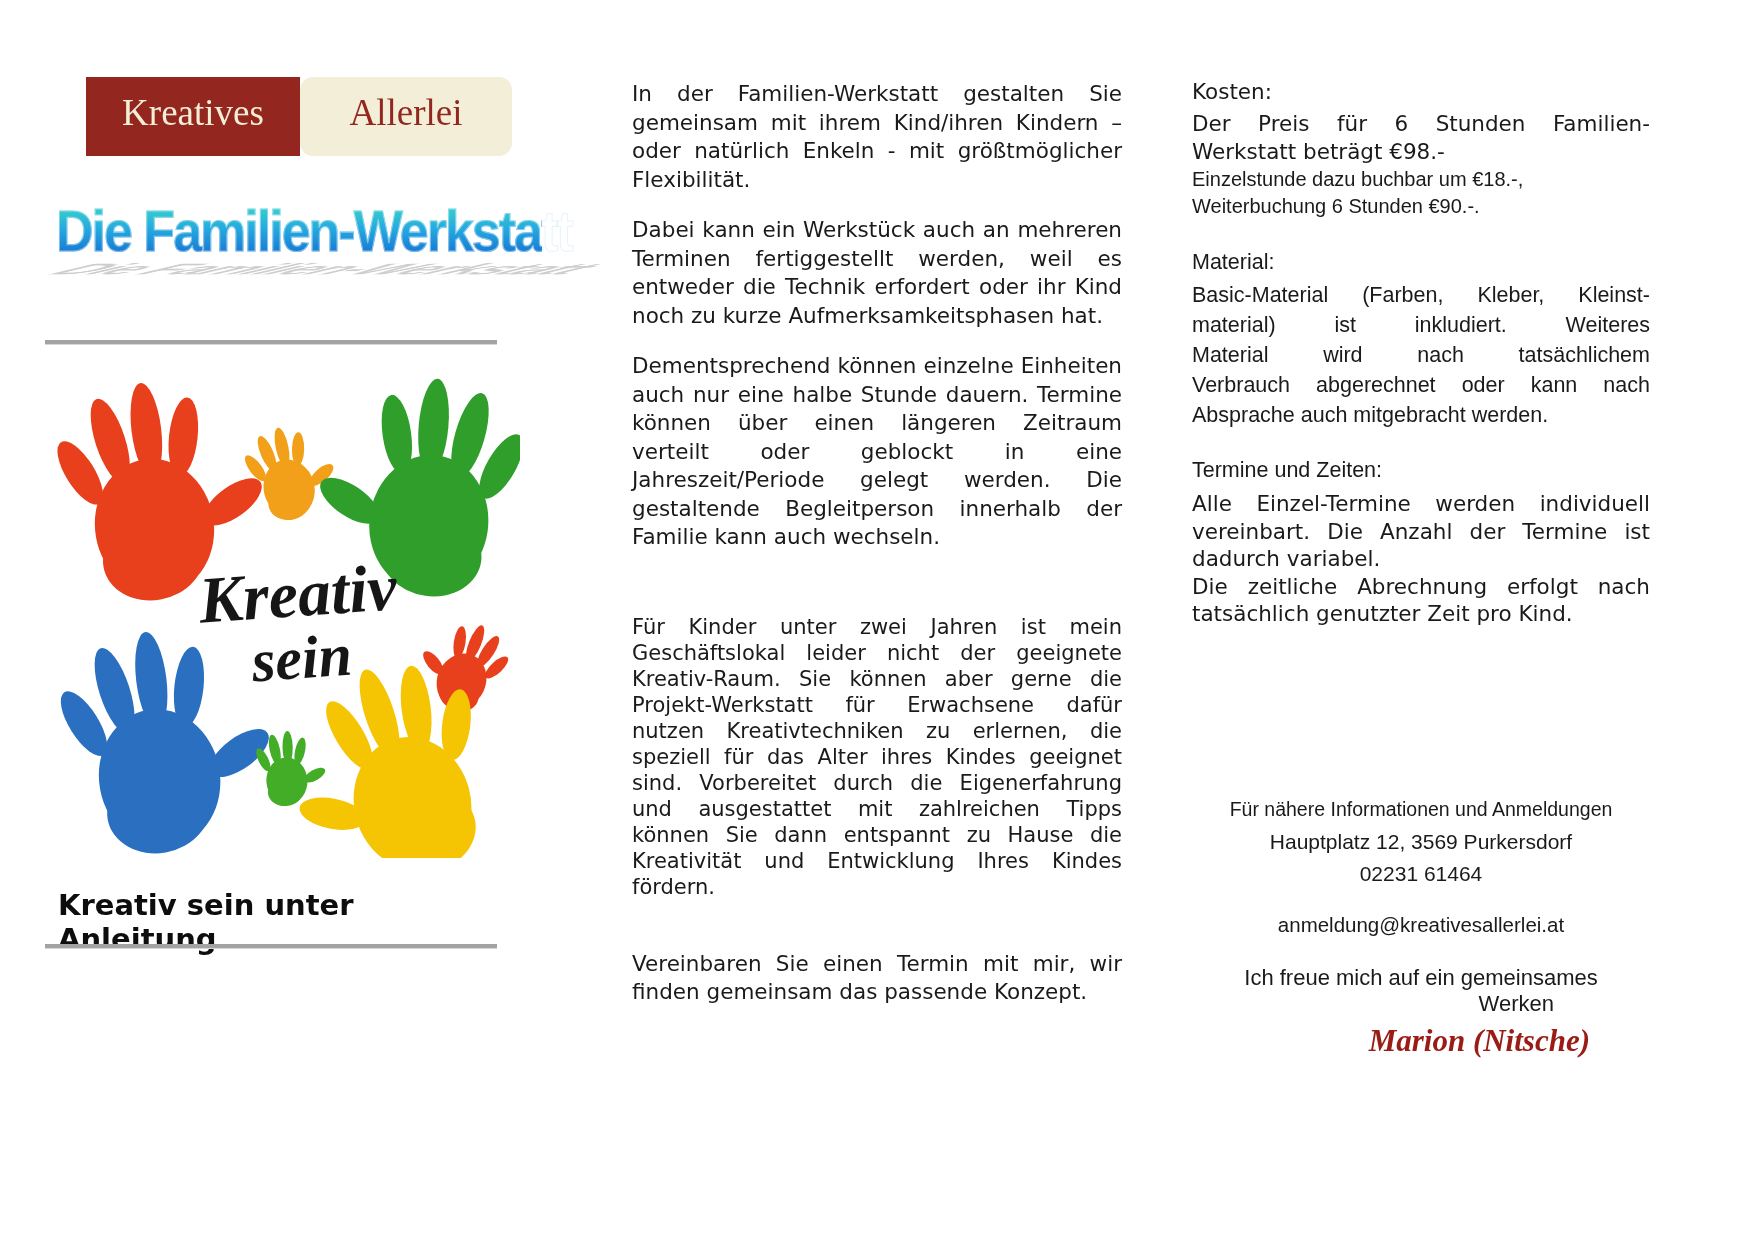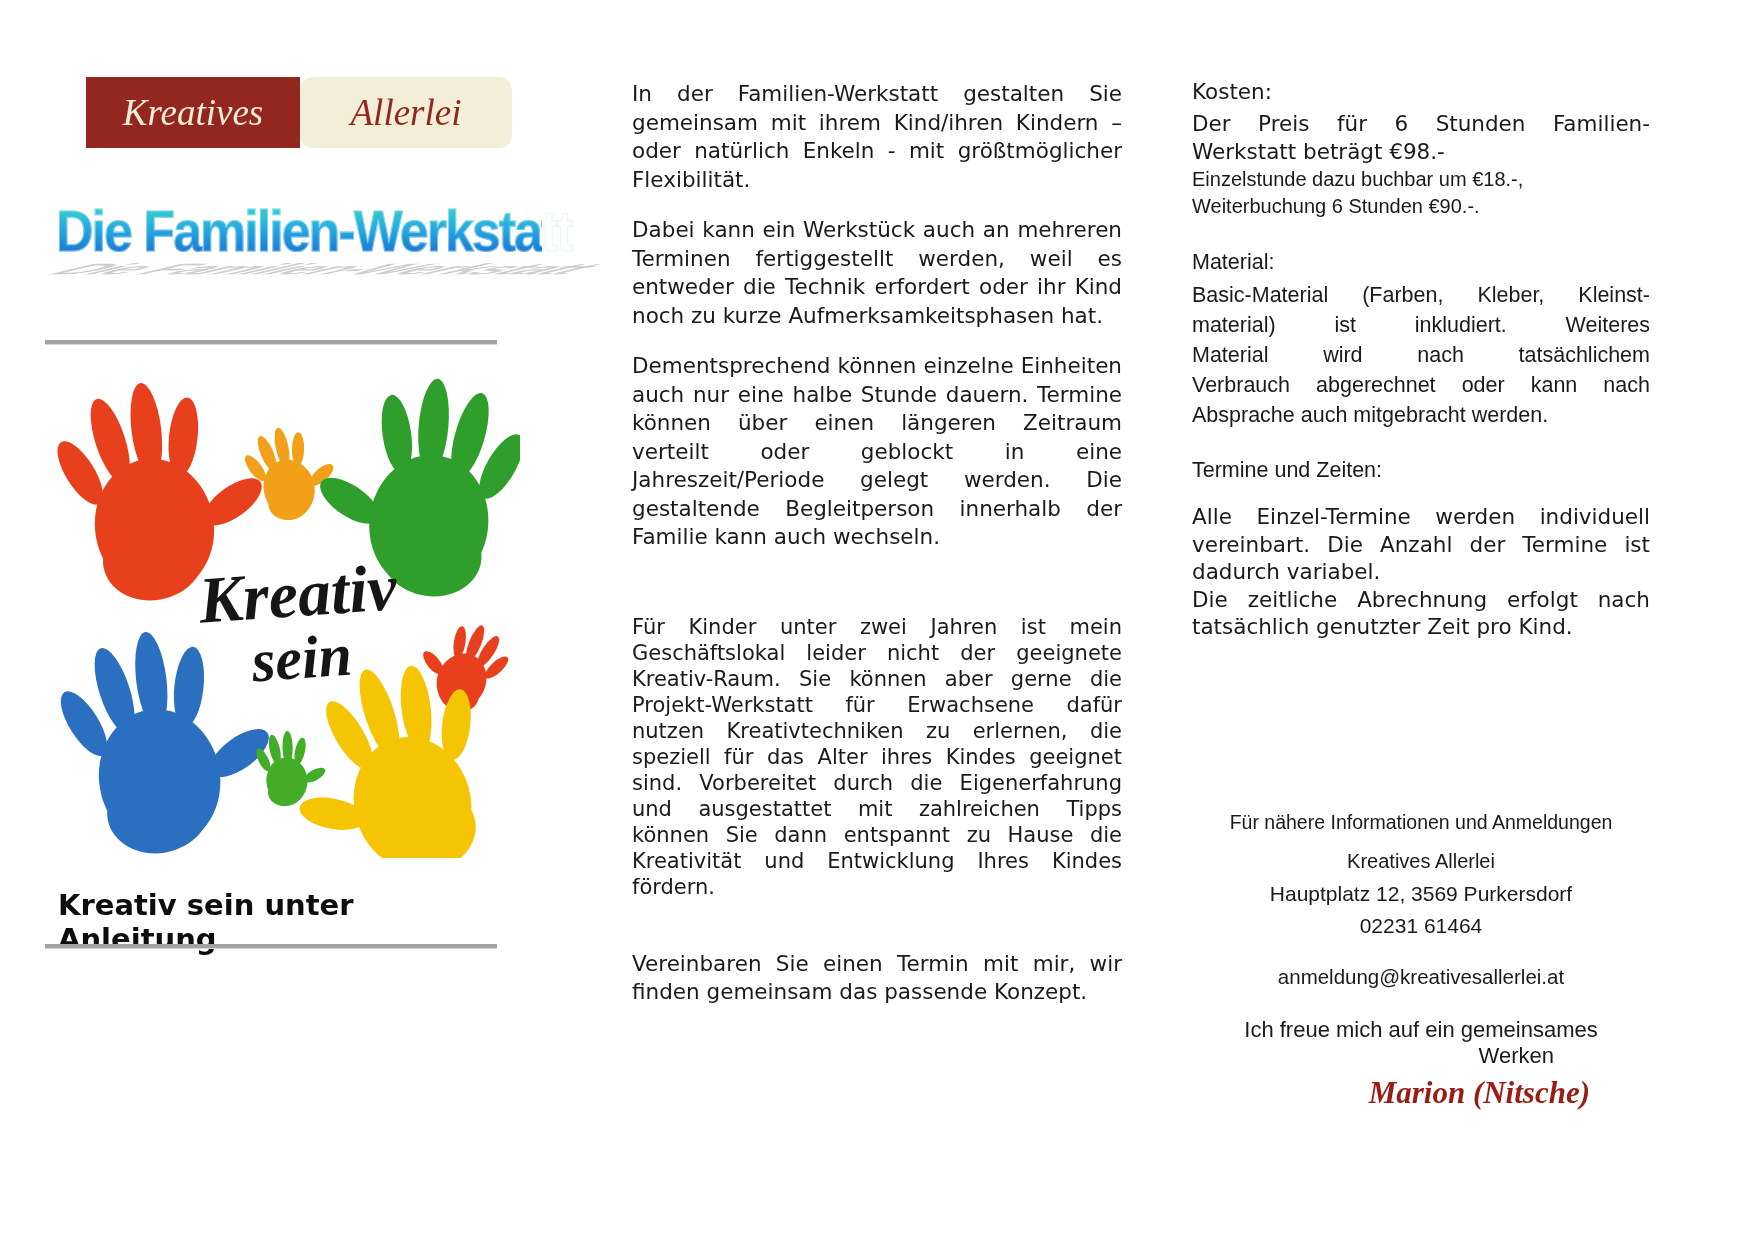--- a/index.html
+++ b/index.html
@@ -1,21 +1,21 @@
 <!DOCTYPE html>
 <html style="--logo_red: #93271f; --logo_cream: #f3eed7; --wordart_top: #3fe3c3; --wordart_bottom: #1262cf; --shadow_gray: #bdbdbd; --signature_red: #991c15; --hand_red: #e8401c; --hand_green: #2f9e2b; --hand_blue: #2a6fc0; --hand_yellow: #f5c402; --hand_orange: #f2a019; --hand_smgreen: #43ad27;"><head>
 <meta charset="utf-8">
 <style>
   html,body{margin:0;padding:0;background:#fff;}
   .page{position:relative;width:1754px;height:1240px;background:#fff;overflow:hidden;
         font-family:"DejaVu Sans",sans-serif;color:#1a1a1a;}
 
   
-  .logo{position:absolute;left:79px;top:77px;width:426px;height:71px;display:flex;
-        font-family:cursive;font-style:italic;font-size:37px;line-height:71px;padding-left:7px;}
+  .logo{position:absolute;left:79px;top:77px;width:426px;height:79px;display:flex;
+        font-family:cursive;font-size:37px;line-height:71px;padding-left:7px;}
   .logo-left{width:214px;background:var(--logo_red);color:var(--logo_cream);text-align:center;}
   .logo-right{width:212px;background:var(--logo_cream);color:var(--logo_red);text-align:center;border-radius:13px;}
 
   .wordart-wrap{position:absolute;left:56px;top:204px;width:486px;height:80px;}
   .wordart,.wordart-shadow{position:absolute;left:0;top:0;width:100%;text-align:center;
         font-family:"Liberation Sans",sans-serif;font-weight:700;font-size:52px;
         letter-spacing:-2px;white-space:nowrap;transform-origin:center bottom;}
   .wordart{background:linear-gradient(to bottom,var(--wordart_top) 0%,#25a9df 48%,var(--wordart_bottom) 100%);
         -webkit-background-clip:text;background-clip:text;color:transparent;
         transform:scaleY(1.12);-webkit-text-stroke:1px rgba(210,235,250,.55);}
@@ -49,21 +49,21 @@
   .sec-title{font-size:21.5px;line-height:28px;margin-bottom:4px;}
   .narrow{font-family:"Liberation Sans",sans-serif;}
   .big-line{font-size:21.5px;line-height:28px;}
   .small-line{font-size:20px;line-height:27px;font-family:"Liberation Sans",sans-serif;}
   .tiny-line{font-size:18.5px;line-height:27.5px;font-family:"Liberation Sans",sans-serif;}
   .mat-line{font-size:21.5px;line-height:30px;font-family:"Liberation Sans",sans-serif;}
   .ter-line{font-size:21.5px;line-height:27.5px;}
   .jl{text-align:justify;text-align-last:justify;}
   .sec-material{margin-top:28px;}
   .sec-termine{margin-top:26px;}
-  .sec-termine .sec-title{margin-bottom:19px;}
+  .sec-termine .sec-title{margin-bottom:6px;}
 
   .contact{margin-top:170px;text-align:center;font-family:"Liberation Sans",sans-serif;}
   .c-info{font-size:19.5px;}
   .c-name{font-size:20px;margin-top:16px;}
   .c-address{font-size:21px;margin-top:9px;}
   .c-phone{font-size:21px;margin-top:8px;}
   .c-email{font-size:20.5px;margin-top:27px;}
   .c-close1{font-size:22px;margin-top:28px;}
   .c-close2{font-size:22px;text-align:right;padding-right:96px;}
   .signature{font-size:31px;margin-top:6px;text-align:right;padding-right:60px;
@@ -144,21 +144,20 @@
       <div class="sec-title narrow">Termine und Zeiten:</div>
       <div class="ter-line jl">Alle Einzel-Termine werden individuell</div>
       <div class="ter-line jl">vereinbart. Die Anzahl der Termine ist</div>
       <div class="ter-line">dadurch variabel.</div>
       <div class="ter-line jl">Die zeitliche Abrechnung erfolgt nach</div>
       <div class="ter-line">tatsächlich genutzter Zeit pro Kind.</div>
     </div>
 
     <div class="contact">
       <div class="c-info">Für nähere Informationen und Anmeldungen</div>
-      <div class="c-name">Kreatives Allerlei</div>
       <div class="c-address">Hauptplatz 12, 3569 Purkersdorf</div>
       <div class="c-phone">02231 61464</div>
       <div class="c-email">anmeldung@kreativesallerlei.at</div>
       <div class="c-close1">Ich freue mich auf ein gemeinsames</div>
       <div class="c-close2">Werken</div>
       <div class="signature">Marion (Nitsche)</div>
     </div>
 
   </div>
 </div>

